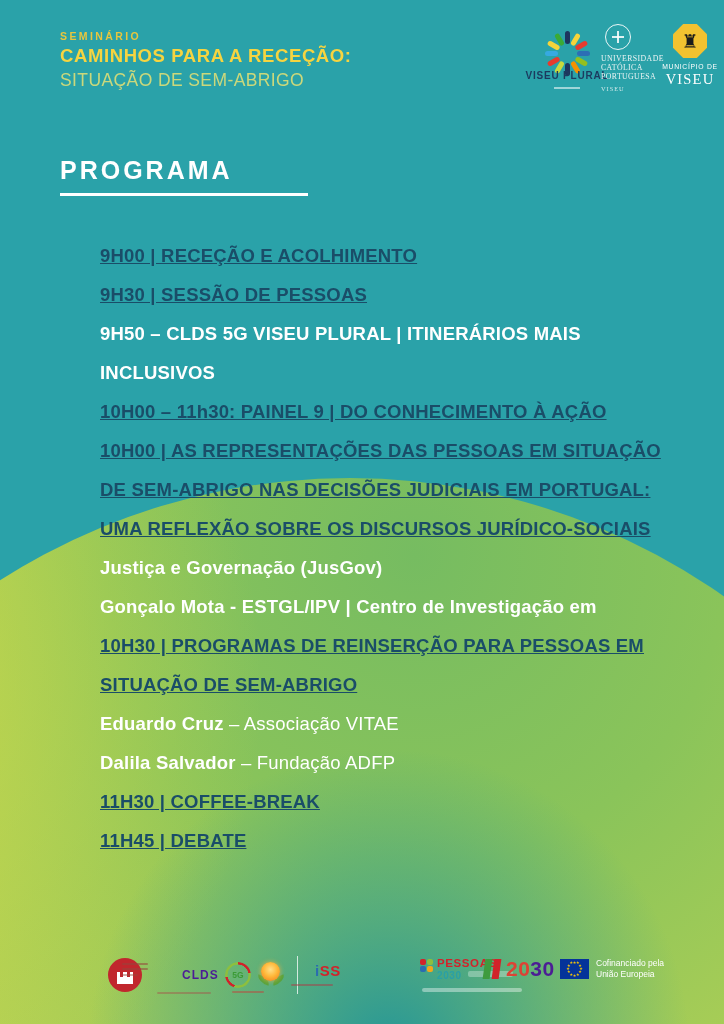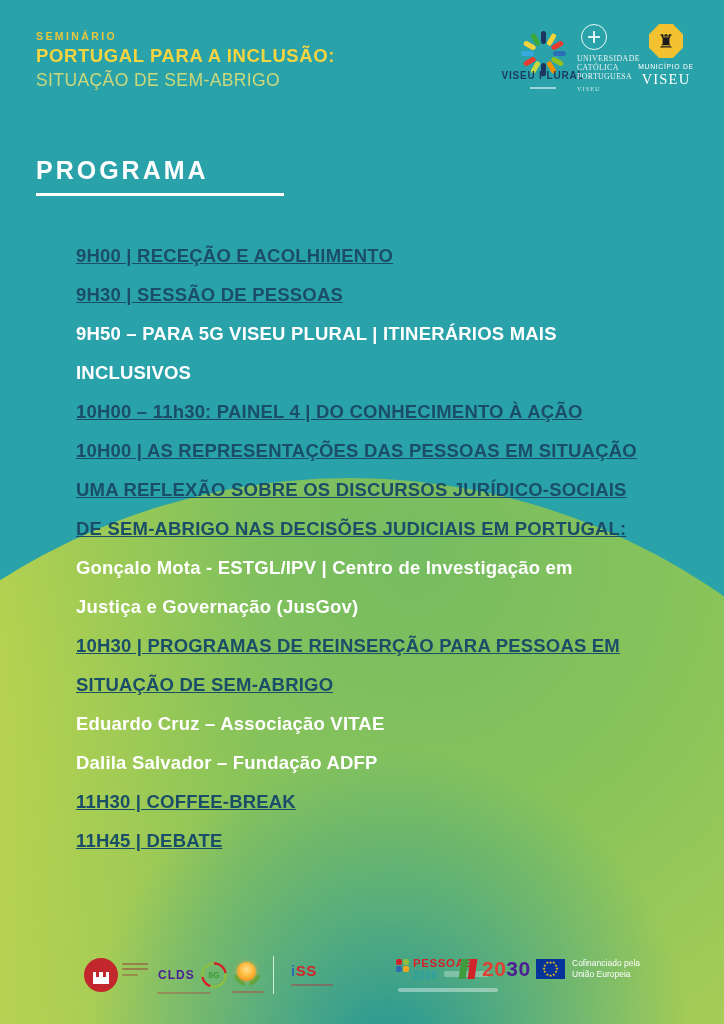--- a/index.html
+++ b/index.html
@@ -1,18 +1,18 @@
 <!DOCTYPE html>
 <html><head>
 <meta charset="utf-8">
 <style>
   html,body{margin:0;padding:0;background:#10323c;}
   .poster{position:relative;width:724px;height:1024px;overflow:hidden;background:#2AA2A9;
           font-family:"Liberation Sans",sans-serif;}
-  .abs{position:absolute;}
+  .abs{position:absolute;margin-left:24px;}
 
   
   .bg-circle{position:absolute;left:-300px;top:478px;width:1300px;height:1300px;border-radius:50%;
     background:
       radial-gradient(circle at 53% 44%, rgba(31,148,155,.95) 0%, rgba(34,150,156,.55) 13%, rgba(34,150,156,0) 30%),
       radial-gradient(circle at 2% 16%, rgba(219,222,70,.9) 0%, rgba(219,222,70,0) 32%),
       radial-gradient(circle at 55% 6%, #76BC61 0%, #8AC45A 22%, #AFCF55 45%, #CFDA4C 70%, #DCDD47 100%);}
 
   
   .kicker{left:36px;top:30px;font-size:10.5px;font-weight:bold;letter-spacing:2.4px;color:#E8C63E;}
@@ -39,21 +39,21 @@
 
   
   .prog-title{left:36px;top:156px;font-size:25px;font-weight:bold;letter-spacing:3px;color:#fff;}
   .prog-underline{left:36px;top:193px;width:248px;height:3px;background:#fff;}
 
   
   .program{left:76px;top:236px;width:620px;}
   .pline{font-size:18.5px;line-height:39px;font-weight:bold;letter-spacing:.2px;white-space:nowrap;}
   .pline.navy{color:#1A4D68;text-decoration:underline;}
   .pline.white{color:#FFFFFF;}
-  .pline .reg{font-weight:bold;}
+  .pline .reg{font-weight:normal;}
 
   
   .tbar{position:absolute;height:2px;border-radius:1px;}
   .logo-red-circle{left:84px;top:958px;width:34px;height:34px;border-radius:50%;background:#C1272D;display:flex;align-items:flex-end;justify-content:center;}
   .castle{width:16px;height:12px;margin-bottom:8px;
      background:linear-gradient(180deg, transparent 0 0),#fff0;position:relative;}
   .castle:before{content:"";position:absolute;left:0;top:0;width:16px;height:5px;
      background:linear-gradient(90deg,#fff 0 3px,transparent 3px 6px,#fff 6px 10px,transparent 10px 13px,#fff 13px 16px);}
   .castle:after{content:"";position:absolute;left:0;top:5px;width:16px;height:7px;background:#fff;}
   .clds{left:155px;top:960px;width:78px;height:36px;}
@@ -94,21 +94,21 @@
   .eu-text{position:absolute;left:36px;top:0;font-size:8.5px;font-weight:normal;color:#fff;line-height:10.5px;}
 </style>
 </head>
 <body>
 
 <div class="poster">
 
   <div class="bg-circle"></div>
 
   <div class="abs kicker">SEMINÁRIO</div>
-  <div class="abs title">PORTUGAL PARA A INCLUSÃO:</div>
+  <div class="abs title">CAMINHOS PARA A RECEÇÃO:</div>
   <div class="abs subtitle">
     <div>SITUAÇÃO DE SEM-ABRIGO</div>
   </div>
 
   <div class="abs pinwheel">
       <i style="background: rgb(29, 53, 94); transform: rotate(0deg) translateY(-16px);"></i>
       <i style="background: rgb(245, 212, 58); transform: rotate(30deg) translateY(-16px);"></i>
       <i style="background: rgb(230, 59, 46); transform: rotate(60deg) translateY(-16px);"></i>
       <i style="background: rgb(44, 110, 181); transform: rotate(90deg) translateY(-16px);"></i>
       <i style="background: rgb(147, 192, 31); transform: rotate(120deg) translateY(-16px);"></i>
@@ -143,28 +143,28 @@
     <div class="mun-small">MUNICÍPIO DE</div>
     <div class="mun-big">VISEU</div>
   </div>
 
   <div class="abs prog-title">PROGRAMA</div>
   <div class="abs prog-underline"></div>
 
   <div class="abs program">
       <div class="pline navy"><span>9H00 | RECEÇÃO E ACOLHIMENTO</span></div>
       <div class="pline navy"><span>9H30 | SESSÃO DE PESSOAS</span></div>
-      <div class="pline white"><span>9H50 – PARA 5G VISEU PLURAL | ITINERÁRIOS MAIS</span></div>
+      <div class="pline white"><span>9H50 – CLDS 5G VISEU PLURAL | ITINERÁRIOS MAIS</span></div>
       <div class="pline white"><span>INCLUSIVOS</span></div>
-      <div class="pline navy"><span>10H00 – 11h30: PAINEL 4 | DO CONHECIMENTO À AÇÃO</span></div>
+      <div class="pline navy"><span>10H00 – 11h30: PAINEL 9 | DO CONHECIMENTO À AÇÃO</span></div>
       <div class="pline navy"><span>10H00 | AS REPRESENTAÇÕES DAS PESSOAS EM SITUAÇÃO</span></div>
+      <div class="pline navy"><span>DE SEM-ABRIGO NAS DECISÕES JUDICIAIS EM PORTUGAL:</span></div>
       <div class="pline navy"><span>UMA REFLEXÃO SOBRE OS DISCURSOS JURÍDICO-SOCIAIS</span></div>
-      <div class="pline navy"><span>DE SEM-ABRIGO NAS DECISÕES JUDICIAIS EM PORTUGAL:</span></div>
+      <div class="pline white"><span>Justiça e Governação (JusGov)</span></div>
       <div class="pline white"><span>Gonçalo Mota - ESTGL/IPV | Centro de Investigação em</span></div>
-      <div class="pline white"><span>Justiça e Governação (JusGov)</span></div>
       <div class="pline navy"><span>10H30 | PROGRAMAS DE REINSERÇÃO PARA PESSOAS EM</span></div>
       <div class="pline navy"><span>SITUAÇÃO DE SEM-ABRIGO</span></div>
       <div class="pline white"><span>Eduardo Cruz</span><span class="reg"> – Associação VITAE</span></div>
       <div class="pline white"><span>Dalila Salvador</span><span class="reg"> – Fundação ADFP</span></div>
       <div class="pline navy"><span>11H30 | COFFEE-BREAK</span></div>
       <div class="pline navy"><span>11H45 | DEBATE</span></div>
     </div>
 
   <div class="abs logo-red-circle">
     <div class="castle"></div>

